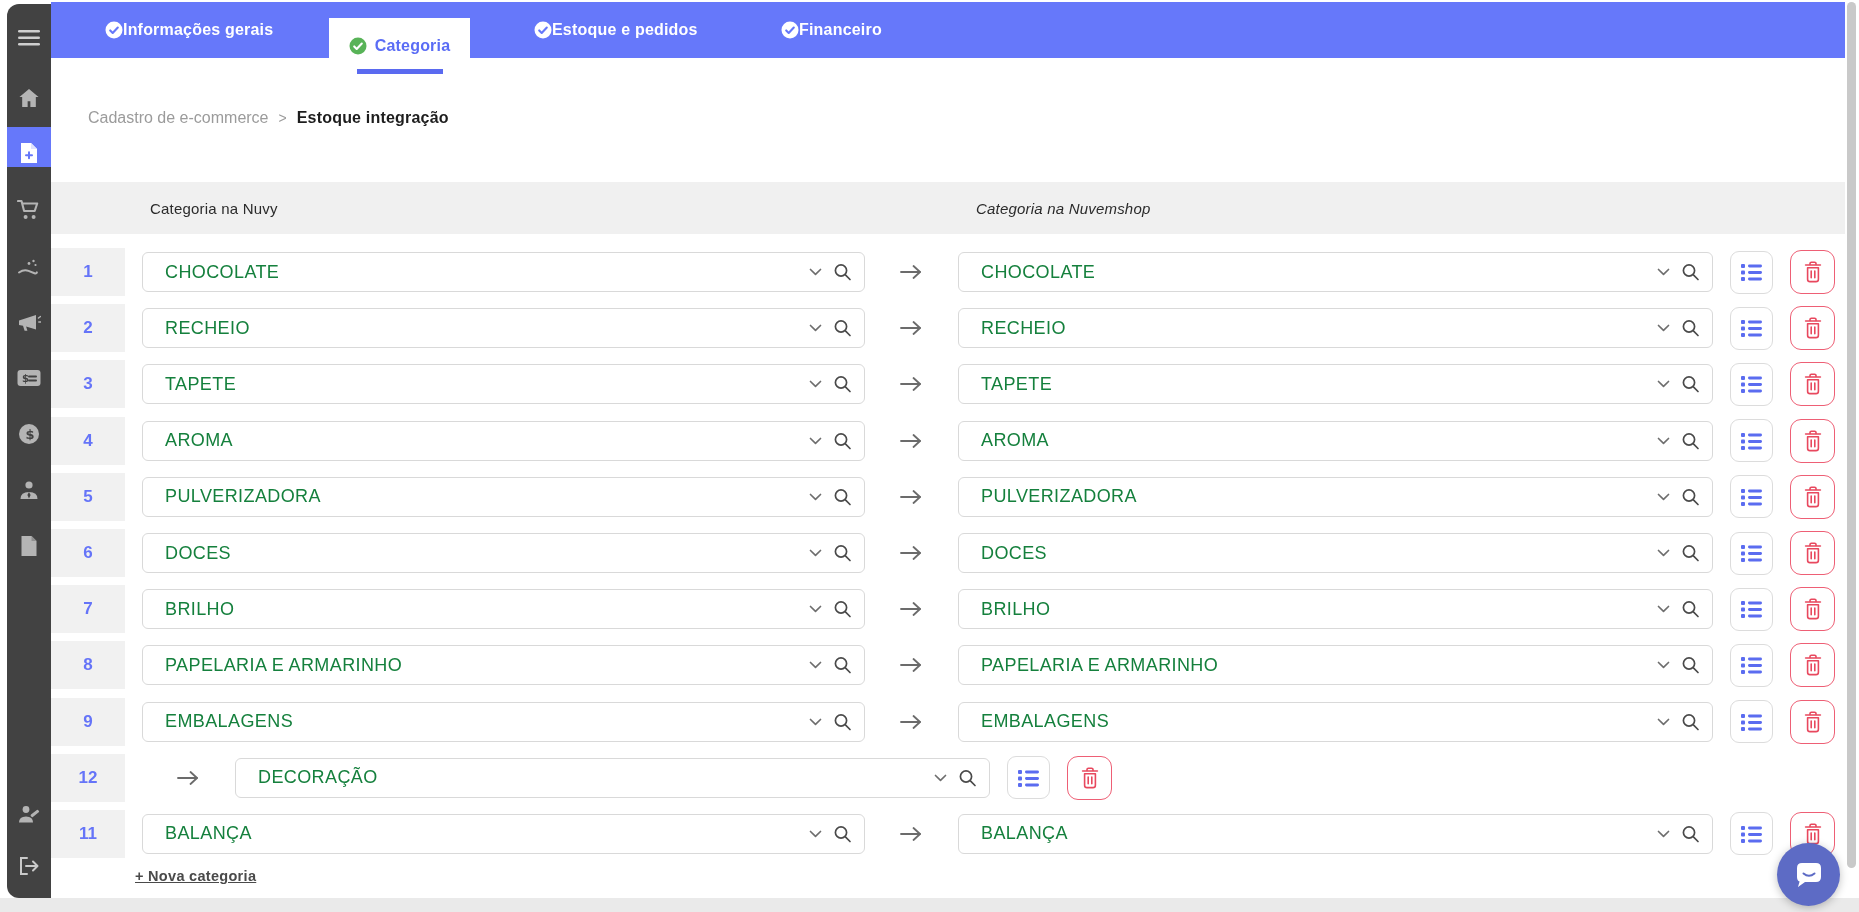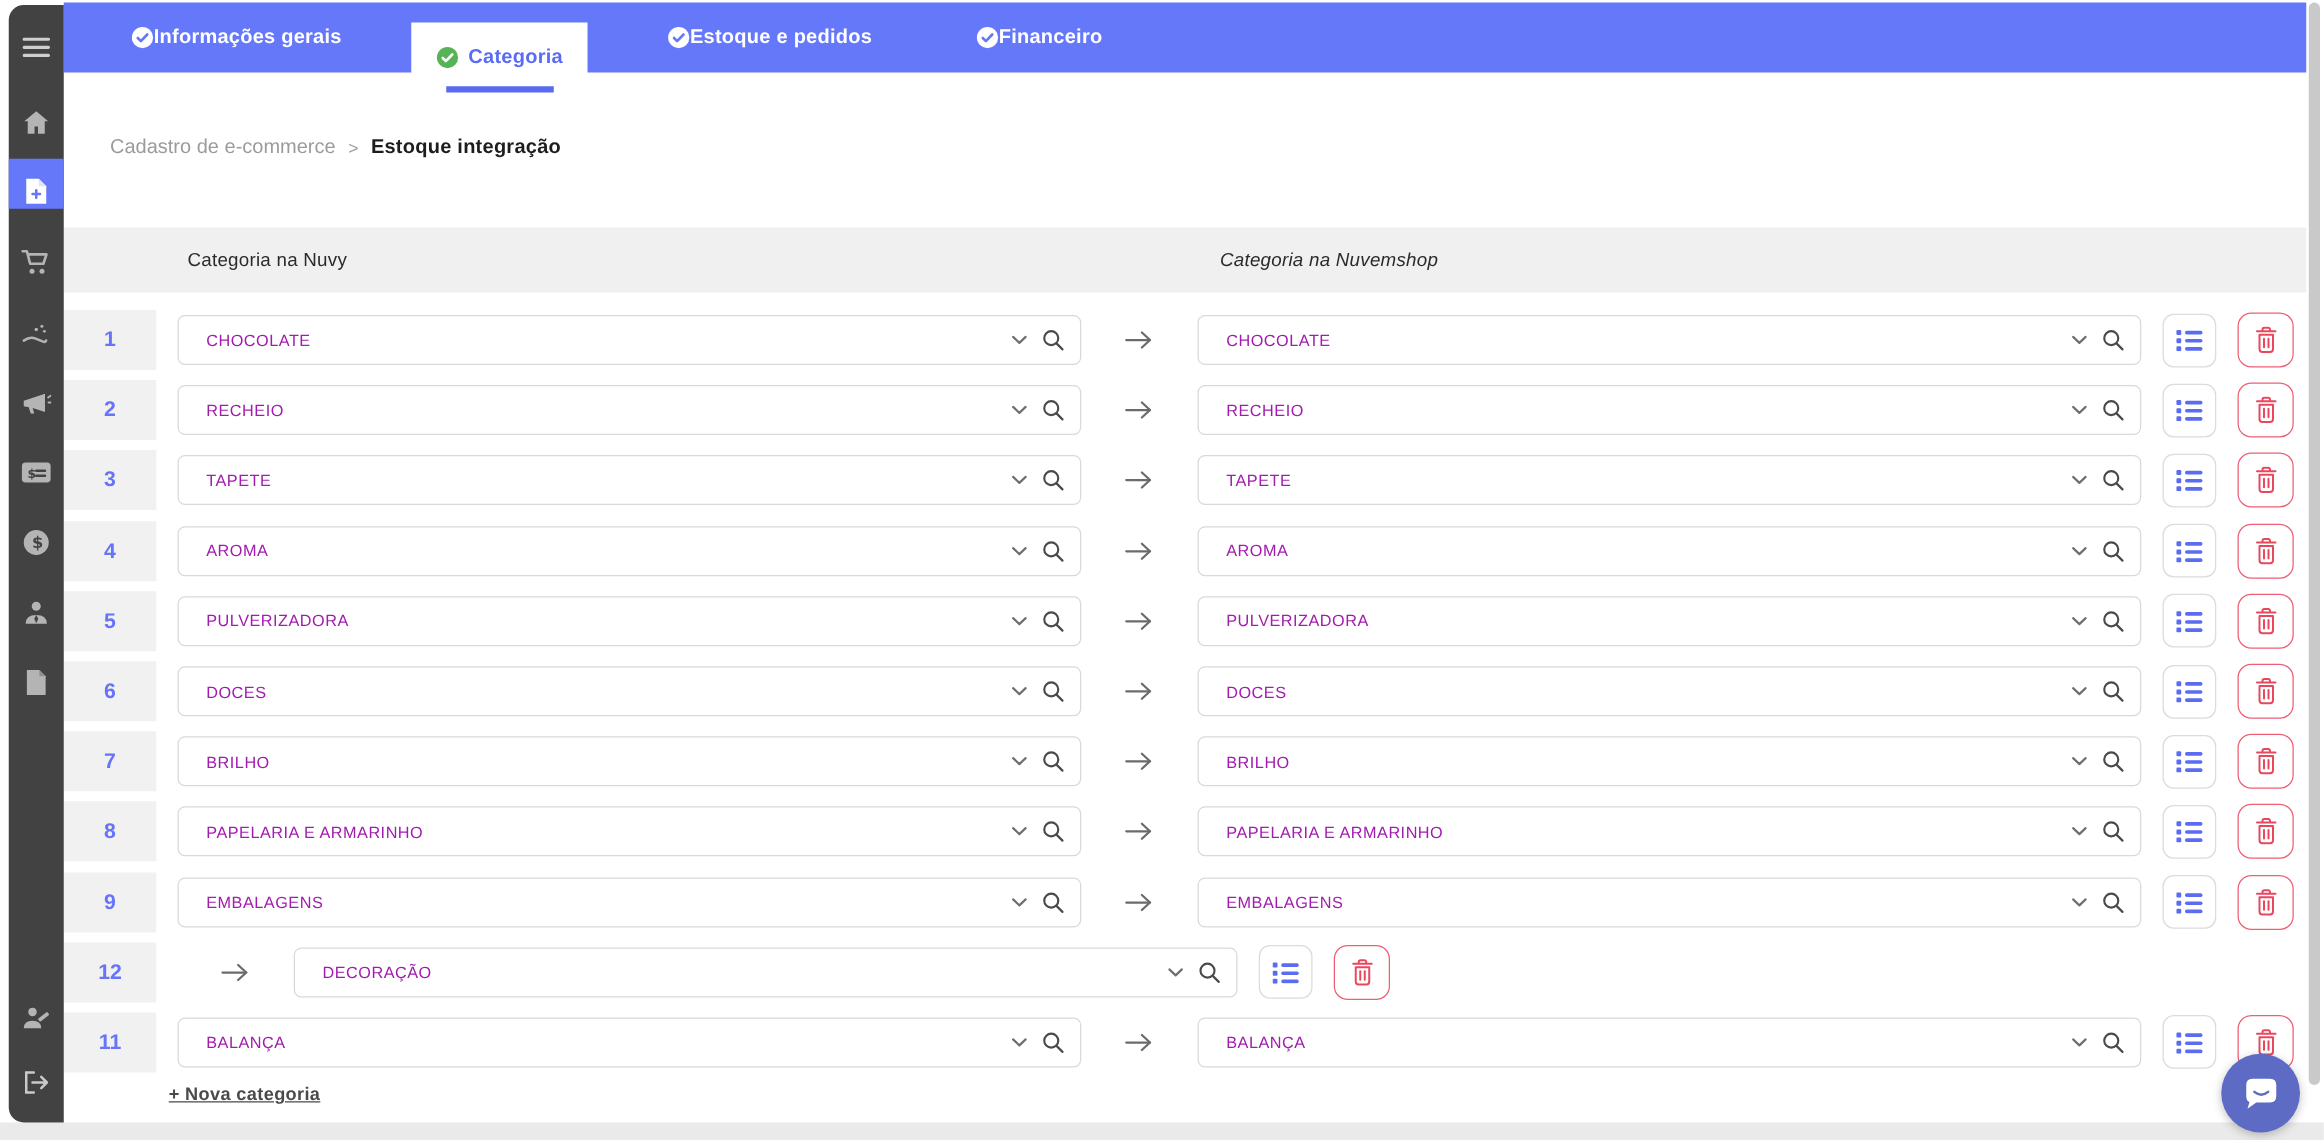--- a/index.html
+++ b/index.html
@@ -46,21 +46,21 @@
   .rows { position:absolute; left:0; top:242px; width:1784px; }
   .map-row { height:56.2px; display:flex; align-items:center; }
   .num-cell { width:74px; height:48px; background:#f1f1f1; display:flex; align-items:center;
               justify-content:center; margin-right:17px;
               color:#6574f8; font-weight:700; font-size:17px; }
   .select { position:relative; height:40px; background:#fff; border:1px solid #d9d9d9;
             border-radius:6px; cursor:pointer; }
   .select-left  { width:723px; }
   .select-right { width:755px; }
   .select-text { position:absolute; left:22px; top:0; height:38px; display:flex; align-items:center;
-                 font-size:13px; color:#a21caf; letter-spacing:.4px; white-space:nowrap; }
+                 font-size:18px; color:#15803d; letter-spacing:.4px; white-space:nowrap; }
   .sel-chevron { position:absolute; right:42px; top:50%; transform:translateY(-50%); cursor:pointer;
                  display:flex; }
   .sel-search  { position:absolute; right:12px; top:50%; transform:translateY(-50%); cursor:pointer;
                  display:flex; }
   .arrow-cell { width:93px; display:flex; align-items:center; justify-content:center; }
   .icon-btn { height:43px; border-radius:9px; background:#fff; display:flex; align-items:center;
               justify-content:center; cursor:pointer; margin-left:17px; }
   .btn-list  { width:43px; border:1px solid #dcdcdc; }
   .btn-trash { width:45px; height:44px; border:1.4px solid #ee5f75; border-radius:11px; }
 

